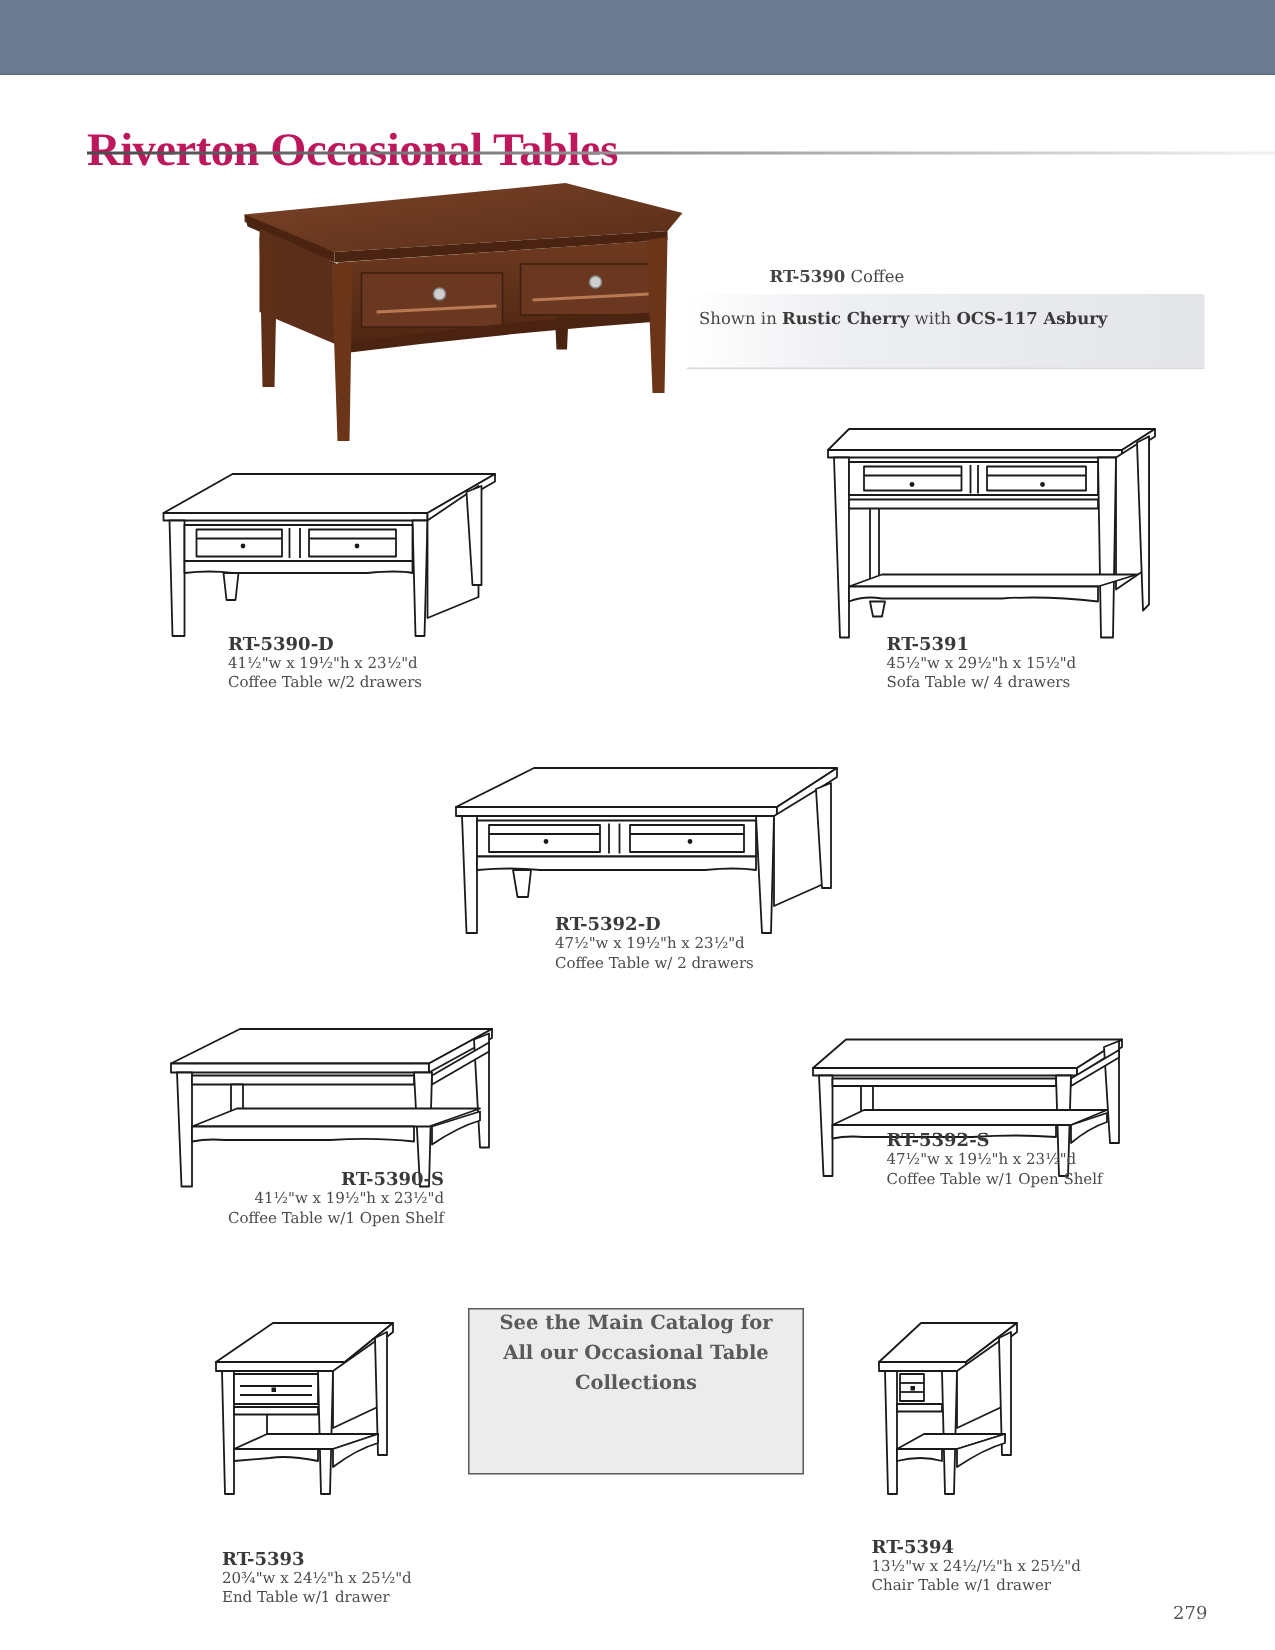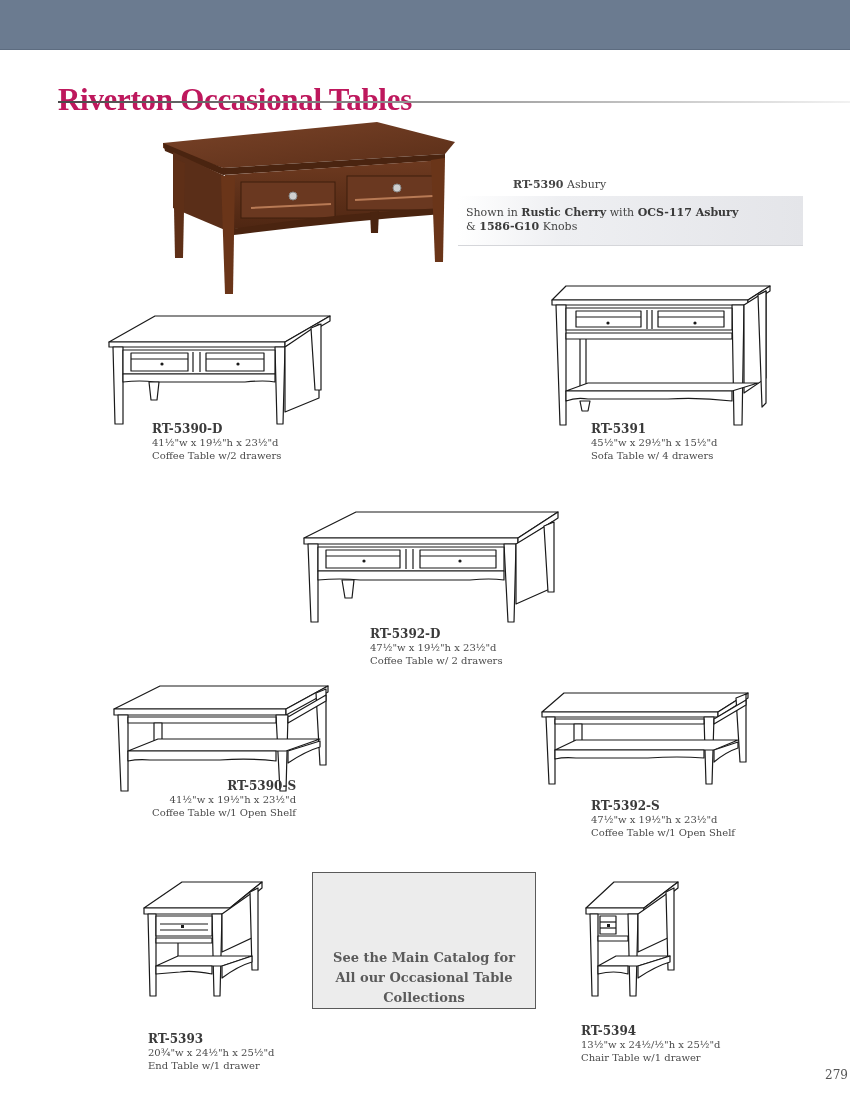--- a/index.html
+++ b/index.html
@@ -20,23 +20,23 @@
 
   .drawing { position: absolute; }
   .drawing svg { display: block; width: 100%; height: 100%; }
   .drawing svg * { fill: #ffffff; stroke: #1a1a1a; stroke-width: 1.2; stroke-linejoin: round; }
   .drawing svg .knob { fill: #1a1a1a; stroke: none; }
   .drawing svg .line { fill: none; }
 
   .caption { position: absolute; font-size: 10px; line-height: 13px; color: #4a4a4a; white-space: nowrap; }
   .caption .sku { font-weight: bold; font-size: 12px; color: #3a3a3a; }
 
-  .promo-box { position: absolute; left: 312px; top: 872px; width: 224px; height: 137px; background: #ececec; border: 1px solid #5a5a5a; display: flex; align-items: flex-end; justify-content: center; text-align: center; font-weight: bold; font-size: 13px; line-height: 20px; color: #5a5a5a; padding: 0 16px; }
-
-  .page-number { position: absolute; left: 825px; top: 1068px; font-size: 12px; color: #555; }
+  .promo-box { position: absolute; left: 312px; top: 872px; width: 224px; height: 111px; background: #ececec; border: 1px solid #5a5a5a; display: flex; align-items: flex-start; justify-content: center; text-align: center; font-weight: bold; font-size: 13px; line-height: 20px; color: #5a5a5a; padding: 0 16px; }
+
+  .page-number { position: absolute; left: 782px; top: 1068px; font-size: 12px; color: #555; }
 </style>
 </head>
 <body>
 
 <div class="top-band"></div>
 
 <h1 class="page-title">Riverton Occasional Tables</h1>
 <div class="title-rule"></div>
 
 <div class="hero-photo">
@@ -70,28 +70,25 @@
 
     <polygon points="18,40 30,45 28,140 20,140" fill="#5e2f17"></polygon>
     <polygon points="66,58 80,58 78,176 70,176" fill="#6a3519"></polygon>
     <polygon points="276,42 290,40 288,144 280,144" fill="#6a3519"></polygon>
     <polygon points="215,94 224,93 223,115 216,115" fill="#4a2410"></polygon>
   </svg>
 </div>
 
 <div class="hero-caption">
   <span class="sku">RT-5390</span>
-  <span>Asbury</span>
+  <span>Coffee</span>
 </div>
 <div class="hero-box">
   <div>
     <span>Shown in </span><b>Rustic Cherry</b><span> with </span><b>OCS-117 Asbury</b>
-  </div>
-  <div>
-    <span>&amp; </span><b>1586-G10</b><span> Knobs</span>
   </div>
 </div>
 
 <div class="drawing" style="left:105px; top:312px; width:230px; height:118px;">
   <svg viewBox="0 0 230 118">
     <polygon points="4,30 50,4 225,4 180,30"></polygon>
     <polygon points="4,30 180,30 180,35 4,35"></polygon>
     <polygon points="180,30 225,4 225,9 180,35"></polygon>
     <polygon points="8,35 18,35 18,112 10,112"></polygon>
     <polygon points="170,35 180,35 178,112 172,112"></polygon>
@@ -163,21 +160,21 @@
     <line class="line" x1="26" y1="48" x2="100" y2="48"></line>
     <line class="line" x1="120" y1="48" x2="196" y2="48"></line>
     <line class="line" x1="106" y1="41" x2="106" y2="61"></line>
     <line class="line" x1="113" y1="41" x2="113" y2="61"></line>
     <circle class="knob" cx="64" cy="53" r="1.6"></circle>
     <circle class="knob" cx="160" cy="53" r="1.6"></circle>
     <path d="M18,63 L204,63 L204,72 Q190,70 170,72 L60,72 Q40,70 18,72 Z"></path>
     <polygon points="42,72 54,72 52,90 45,90"></polygon>
   </svg>
 </div>
-<div class="caption" style="left:370px; top:610px;margin-top:18px;">
+<div class="caption" style="left:370px; top:610px;">
   <div class="sku">RT-5392-D</div>
   <div>47½"w x 19½"h x 23½"d</div>
   <div>Coffee Table w/ 2 drawers</div>
 </div>
 
 <div class="drawing" style="left:110px; top:683px; width:222px; height:110px;">
   <svg viewBox="0 0 222 110">
     <polygon points="4,26 50,3 218,3 176,26"></polygon>
     <polygon points="4,26 176,26 176,32 4,32"></polygon>
     <polygon points="176,26 218,3 218,9 176,32"></polygon>
@@ -207,21 +204,21 @@
     <polygon points="166,27 176,27 174,94 168,94"></polygon>
     <polygon points="198,8 208,4 208,72 202,72"></polygon>
     <rect x="17" y="29" width="149" height="5"></rect>
     <polygon points="176,29 208,10 208,15 176,34"></polygon>
     <polygon points="36,34 44,34 44,52 36,52"></polygon>
     <polygon points="17,60 38,50 200,50 176,60"></polygon>
     <path d="M17,60 L166,60 L166,68 Q140,66 110,68 L38,68 Q26,67 17,69 Z"></path>
     <path d="M176,60 L200,52 L200,58 Q188,62 176,72 Z"></path>
   </svg>
 </div>
-<div class="caption" style="left:591px; top:800px;">
+<div class="caption" style="left:591px; top:754px;">
   <div class="sku">RT-5392-S</div>
   <div>47½"w x 19½"h x 23½"d</div>
   <div>Coffee Table w/1 Open Shelf</div>
 </div>
 
 <div class="drawing" style="left:142px; top:880px; width:122px; height:118px;">
   <svg viewBox="0 0 122 118">
     <polygon points="2,28 40,2 120,2 88,28"></polygon>
     <polygon points="2,28 88,28 88,34 2,34"></polygon>
     <polygon points="88,28 120,2 120,8 88,34"></polygon>

